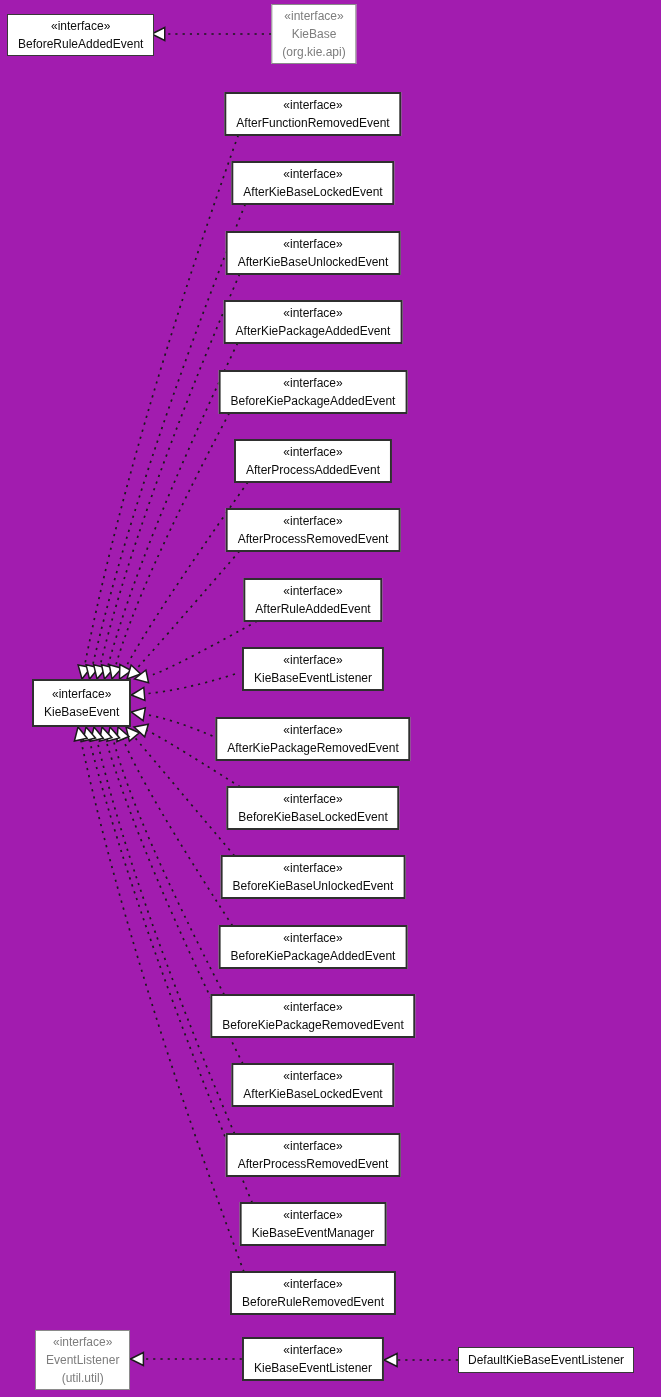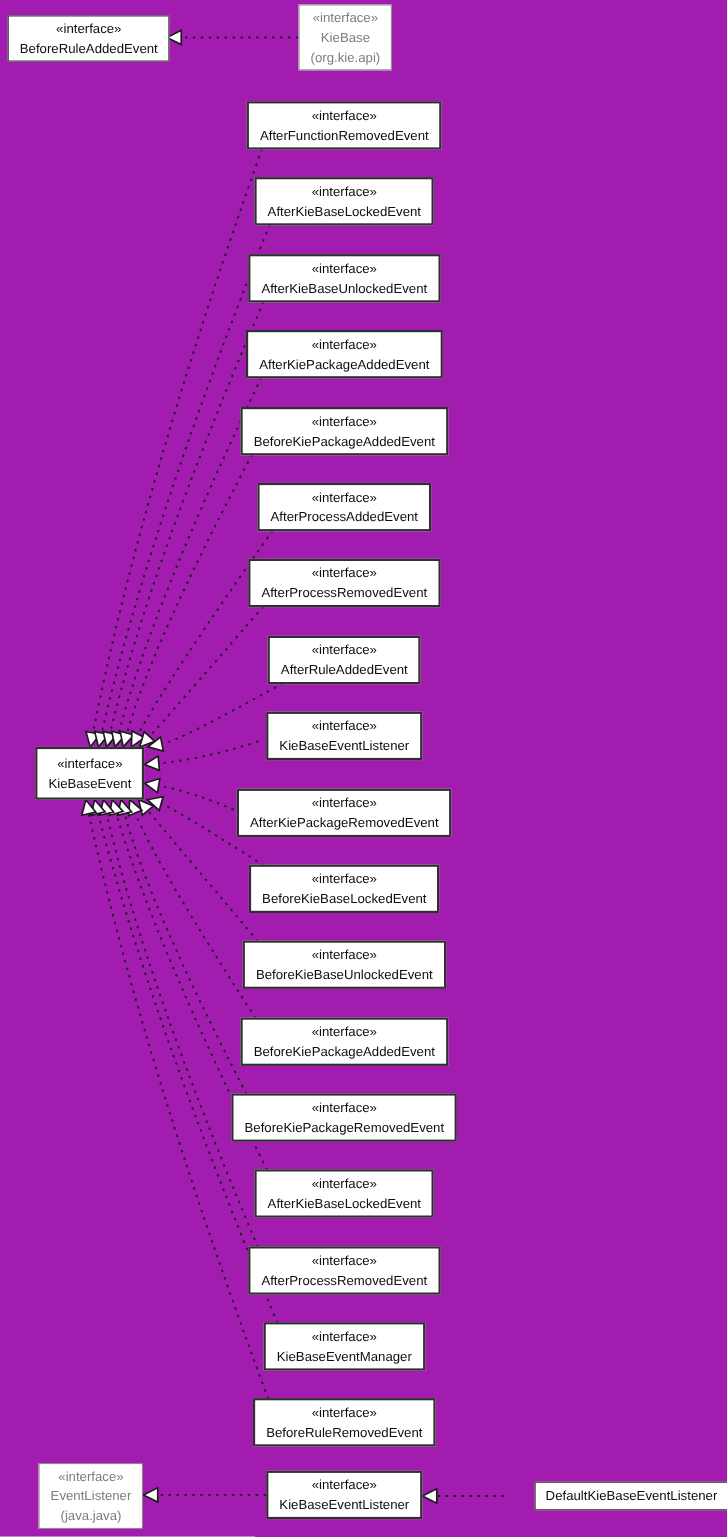--- a/index.html
+++ b/index.html
@@ -173,24 +173,24 @@
   </div>
 
   <div class="node big" style="left:32px; top:679px;">
     <span>«interface»</span>
     <span>KieBaseEvent</span>
   </div>
 
   <div class="node ext" style="left:35px; top:1330px;">
     <span>«interface»</span>
     <span>EventListener</span>
-    <span>(java.java)</span>
+    <span>(util.util)</span>
   </div>
 
   <div class="node center" style="left:313px; top:1337px;">
     <span>«interface»</span>
     <span>KieBaseEventListener</span>
   </div>
 
-  <div class="node thin oneline" style="left:458px; top:1347px;margin-left:28px;">
+  <div class="node thin oneline" style="left:458px; top:1347px;">
     <span>DefaultKieBaseEventListener</span>
   </div>
 </div>
 
 </body></html>

